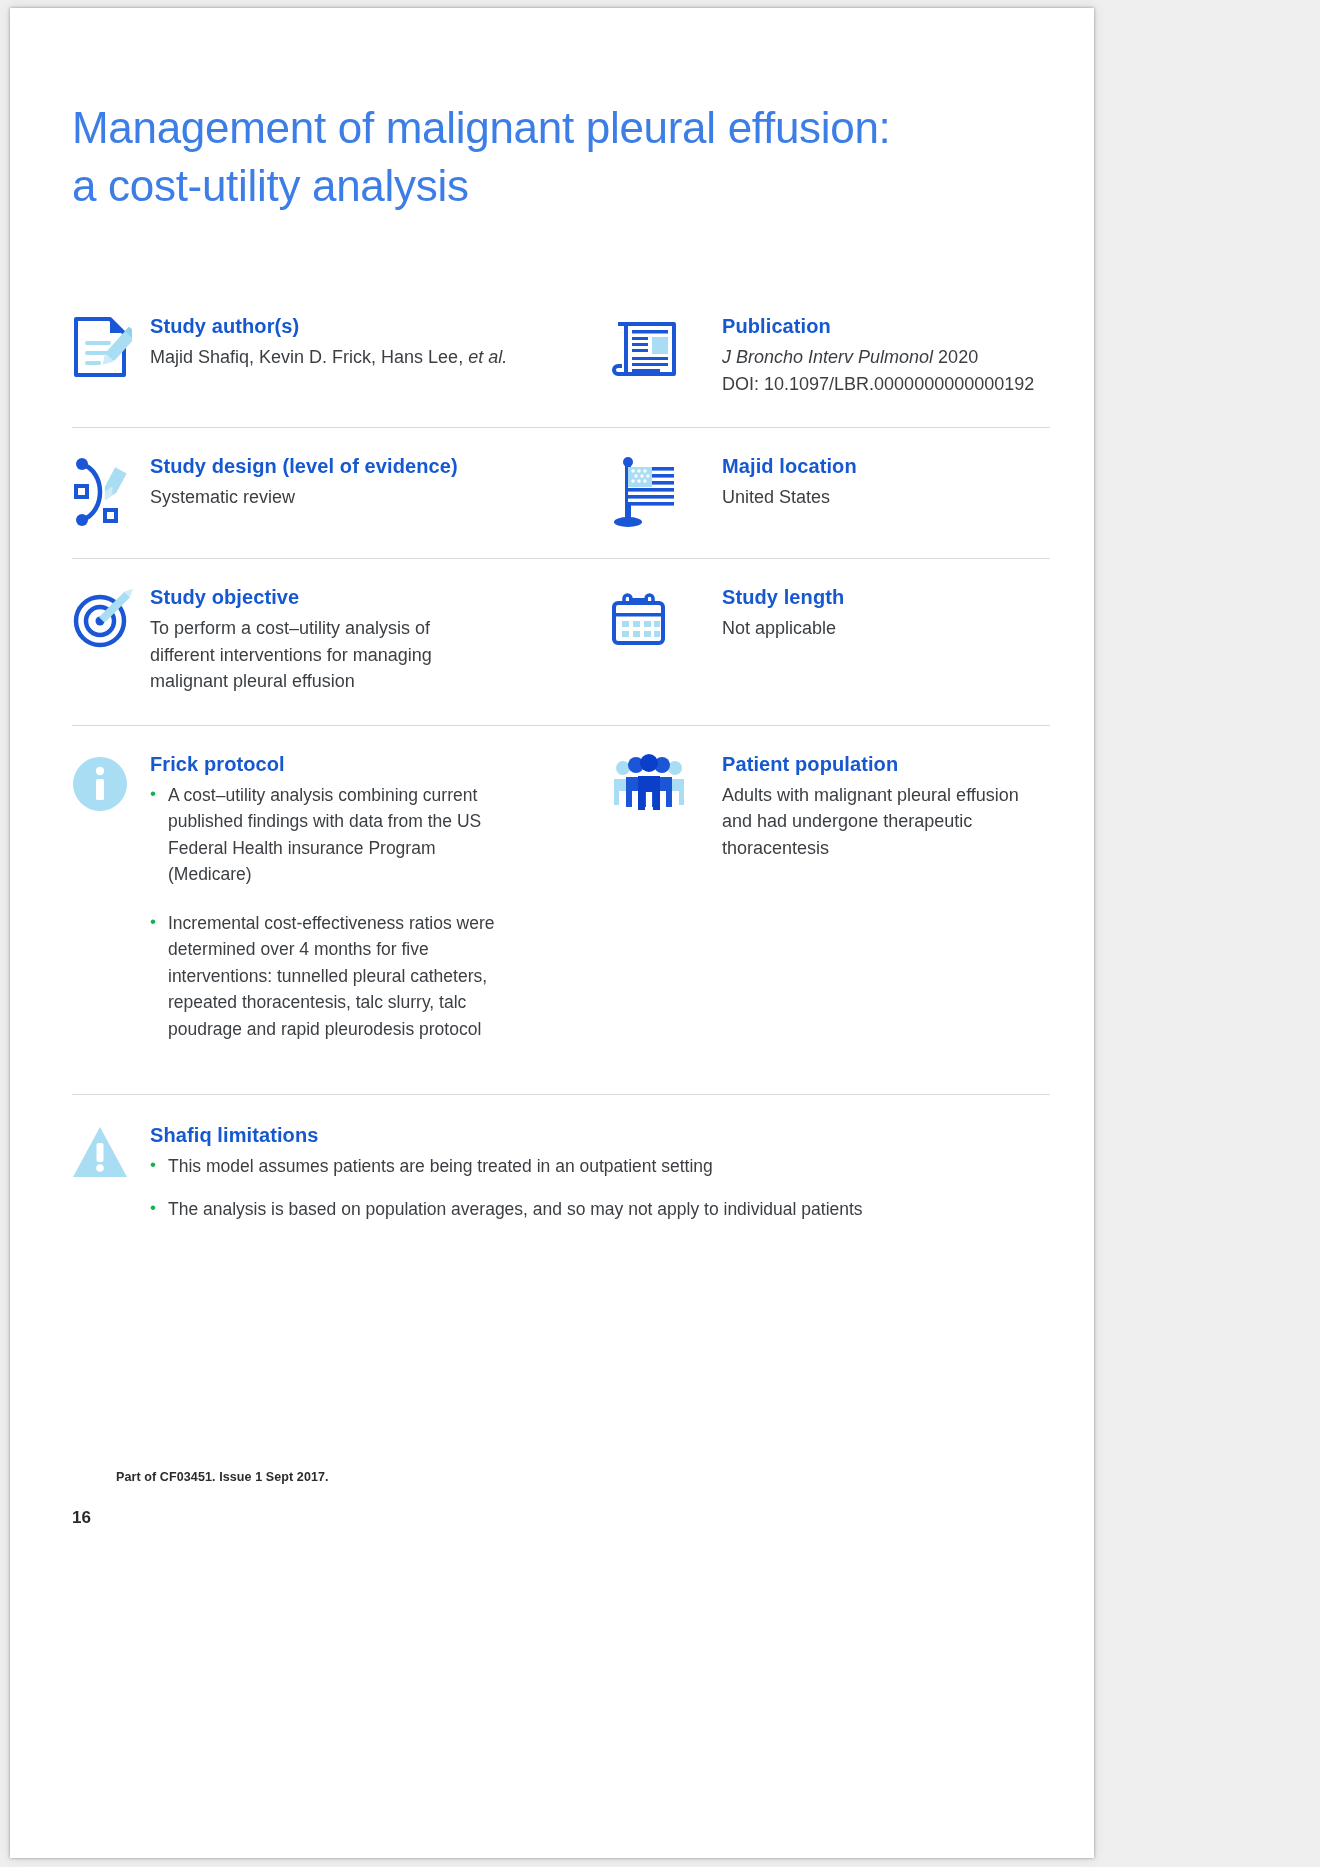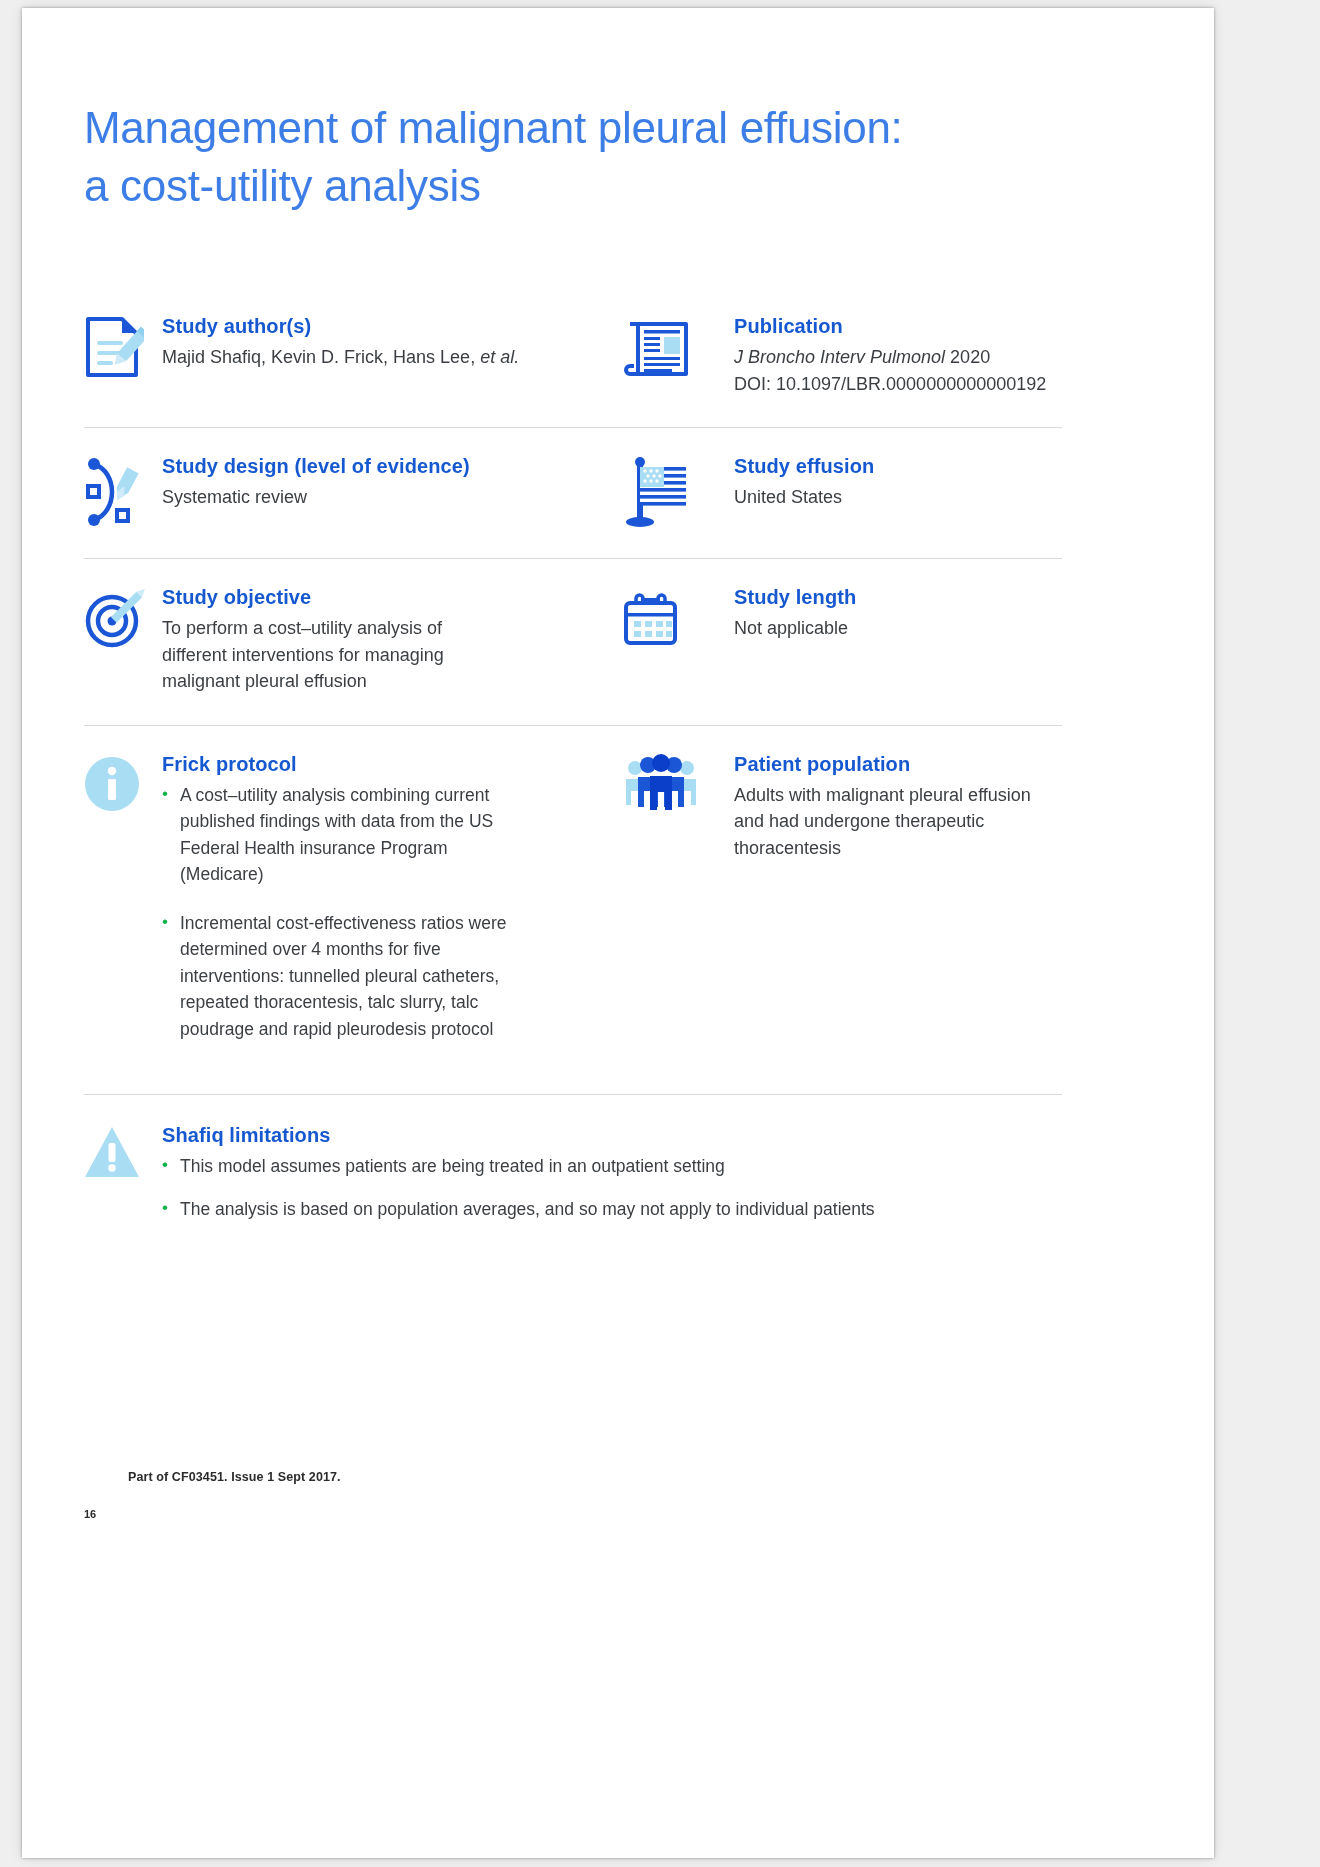--- a/index.html
+++ b/index.html
@@ -4,25 +4,24 @@
 <style>
   html,body{margin:0;padding:0;}
   body{
     width:1320px;height:1867px;
     background:#efefef;
     font-family:"Liberation Sans", sans-serif;
     -webkit-font-smoothing:antialiased;
   }
   .page{
     position:absolute;left:10px;top:8px;
-    width:1192px;height:1850px;
+    width:1084px;height:1850px;
     background:#ffffff;
     box-shadow:0 0 3px rgba(0,0,0,.35), 0 0 12px rgba(0,0,0,.10);
     overflow:hidden;
-    margin-left:12px;
   }
   .inner{
     position:absolute;left:0;top:0;width:1300px;height:1850px;
   }
 
   
   .title{
     position:absolute;
     left:62px;top:62px;width:1000px;
     color:#3d7ee6;
@@ -94,21 +93,21 @@
   }
   ul.blist.tight li{margin-bottom:22px;}
 
   
   .foot-note{
     position:absolute;left:62px;top:1462px;
     color:#2b2b2b;font-size:12.5px;font-weight:bold;letter-spacing:.1px;padding-left:44px;
   }
   .page-num{
     position:absolute;left:62px;top:1500px;
-    color:#2b2b2b;font-size:11px;font-weight:bold;
+    color:#2b2b2b;font-size:17px;font-weight:bold;
   }
   svg{display:block;}
 </style>
 </head>
 <body>
 
 <div class="page">
  <div class="inner">
 
   <h1 class="title">
@@ -209,21 +208,21 @@
               <rect x="40" y="11" width="22" height="3.6"></rect>
               <rect x="40" y="18" width="22" height="3.6"></rect>
               <rect x="40" y="25" width="22" height="3.6"></rect>
               <rect x="16" y="32" width="46" height="3.6"></rect>
               <rect x="16" y="39" width="46" height="3.6"></rect>
               <rect x="16" y="46" width="46" height="3.6"></rect>
             </g>
           </svg>
         </div>
         <div class="txtbox">
-          <p class="fld-title">Study effusion</p>
+          <p class="fld-title">Majid location</p>
           <p class="fld-val">United States</p>
         </div>
       </div>
     </div>
 
     <div class="row">
 
       <div class="cell left">
         <div class="iconbox">
           <svg width="62" height="62" viewBox="0 0 62 62">

